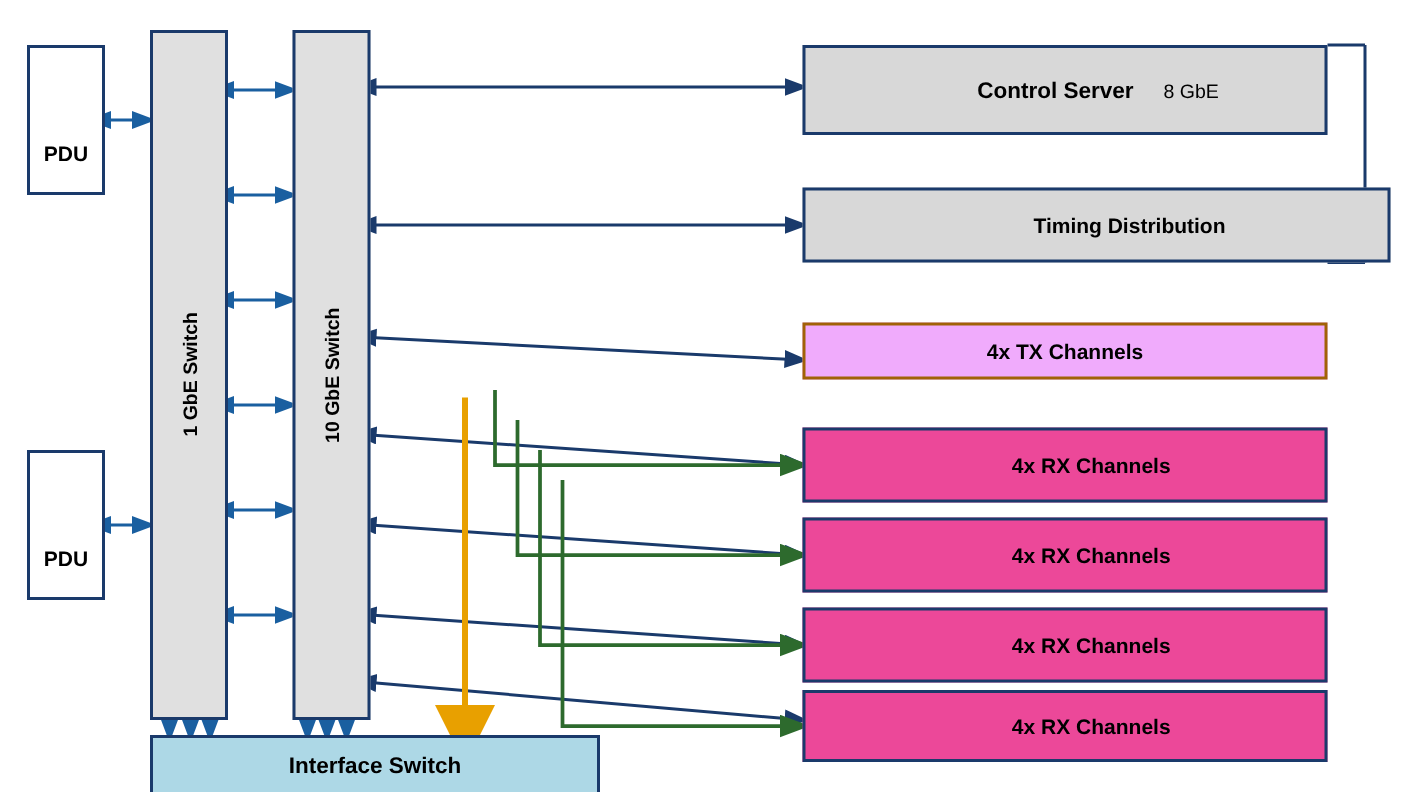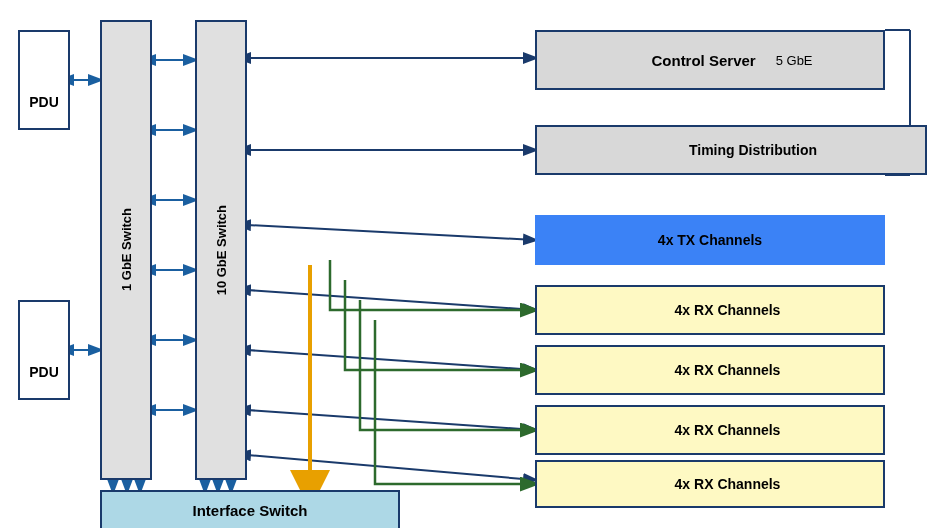--- a/index.html
+++ b/index.html
@@ -56,21 +56,21 @@
     .block {
       position: absolute;
       border: 2px solid #1a3a6b;
       display: flex;
       align-items: center;
       justify-content: center;
       font-weight: bold;
       font-size: 14px;
     }
     .block-gray { background: #d8d8d8; padding-left: 44px; }
-    .block-green { background: #fef9c3; padding-left: 35px; }
+    .block-green { background: #ec4899; padding-left: 35px; }
 
     
     .interface-panel {
       position: absolute;
       border: 2px solid #1a3a6b;
       background: #add8e6;
       display: flex;
       align-items: center;
       justify-content: center;
       font-weight: bold;
@@ -168,28 +168,28 @@
   <div class="switch-box" style="left:100px; top:20px; width:52px; height:460px; background:#e0e0e0;">
     <span class="switch-label">1 GbE Switch</span>
   </div>
 
   <div class="switch-box" style="left:195px; top:20px; width:52px; height:460px; background:#e0e0e0;">
     <span class="switch-label">10 GbE Switch</span>
   </div>
 
   <div class="block block-gray" style="left:535px; top:30px; width:350px; height:60px; font-size:15px;">
     <span style="font-weight:bold;">Control Server</span>
-    <span style="margin-left:20px; font-weight:normal; font-size:13px;">5 GbE</span>
+    <span style="margin-left:20px; font-weight:normal; font-size:13px;">8 GbE</span>
   </div>
 
   <div class="block block-gray" style="left:535px; top:125px; width:392px; height:50px;">
     <span>Timing Distribution</span>
   </div>
 
-  <div class="block" style="left:535px; top:215px; width:350px; height:50px; background:#3b82f6; border:2px solid #3b82f6;">
+  <div class="block" style="left:535px; top:215px; width:350px; height:38px; background:#f0abfc; border:2px solid #a16207;">
     <span>4x TX Channels</span>
   </div>
 
   <div class="block block-green" style="left:535px; top:285px; width:350px; height:50px;">
     <span>4x RX Channels</span>
   </div>
 
   <div class="block block-green" style="left:535px; top:345px; width:350px; height:50px;">
     <span>4x RX Channels</span>
   </div>

